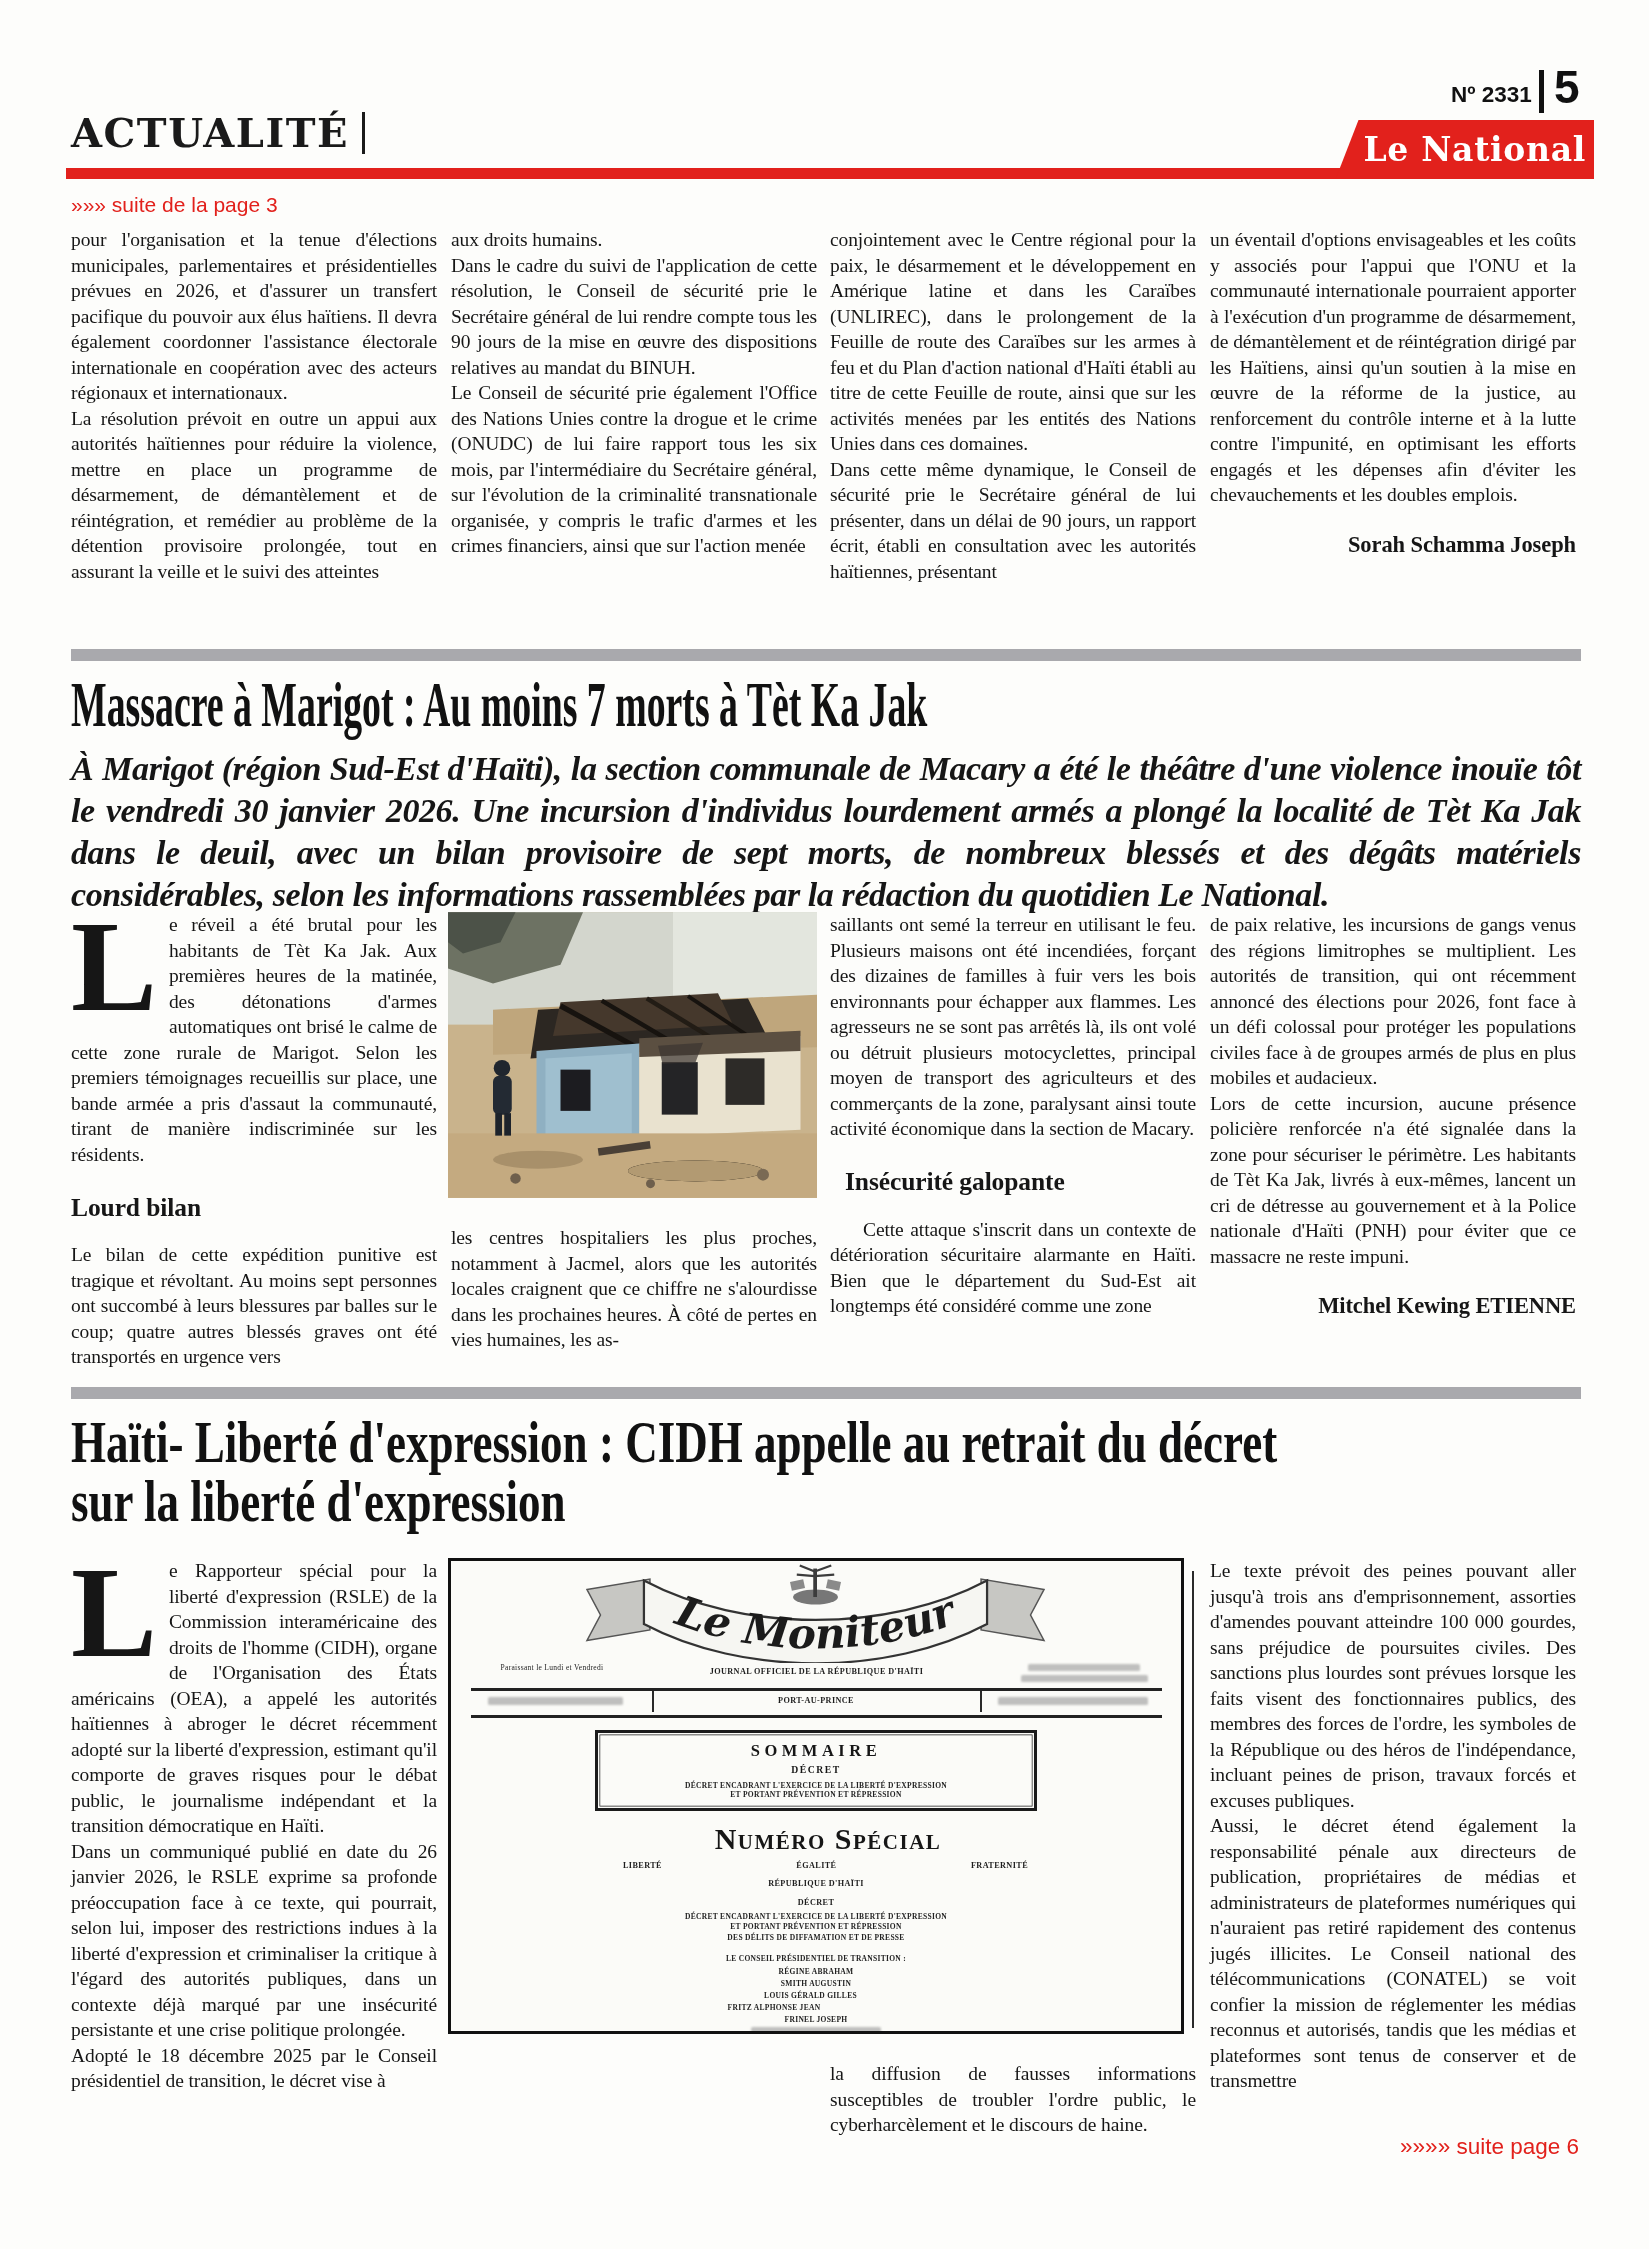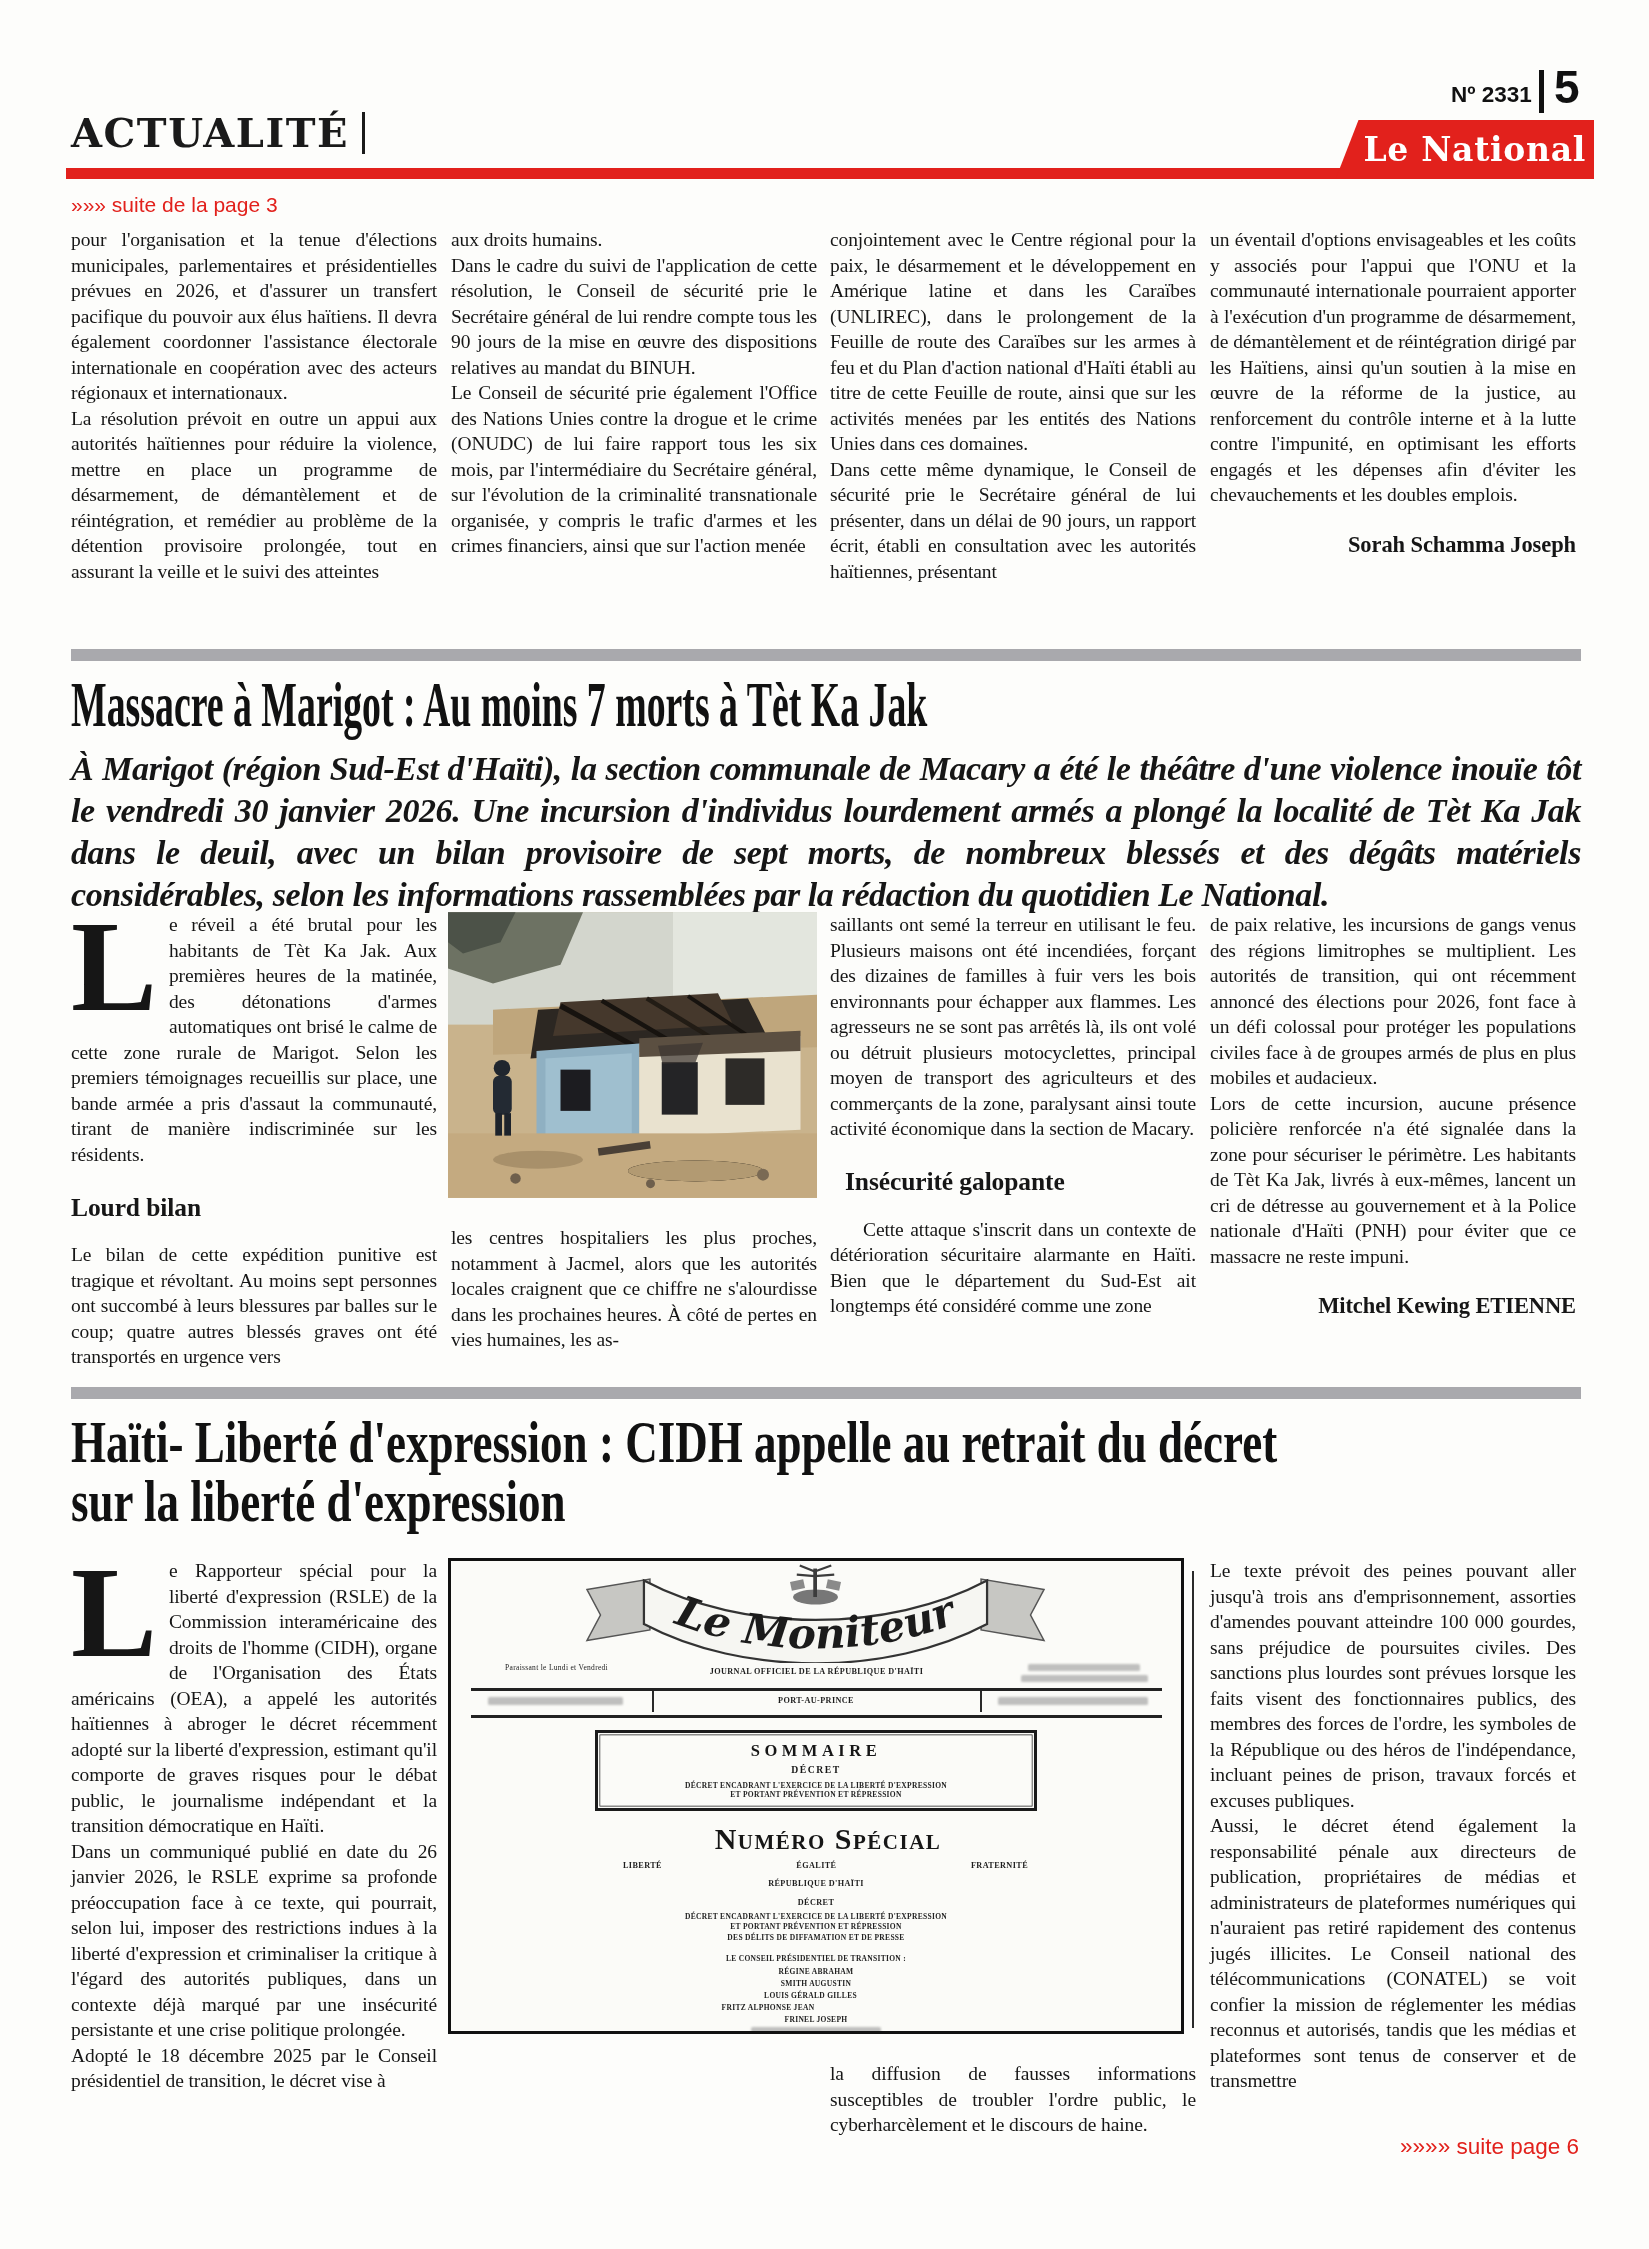--- a/index.html
+++ b/index.html
@@ -191,21 +191,21 @@
         <polygon points="622,34 538,20 538,88 622,102 604,68" fill="#c7c7c3" stroke="#555" stroke-width="2"></polygon>
 
         <path d="M88,22 C220,92 414,92 546,22 L546,80 C414,150 220,150 88,80 Z" fill="#f6f6f2" stroke="#333" stroke-width="3"></path>
         <path id="mtextpath" d="M100,66 C226,128 408,128 534,66" fill="none"></path>
         <text font-family="DejaVu Serif, serif" font-weight="bold" font-style="italic" font-size="56" fill="#1b1b1b">
           <textPath href="#mtextpath" startOffset="50%" text-anchor="middle">Le Moniteur</textPath>
         </text>
       </svg>
     </div>
 
-    <span class="abs m-tiny" style="left:45px;top:102px;width:112px;text-align:right;line-height:9.7px;font-weight:normal;">Paraissant le Lundi et Vendredi</span>
+    <span class="abs m-tiny" style="left:45px;top:102px;width:112px;text-align:center;line-height:9.7px;font-weight:normal;">Paraissant le Lundi et Vendredi</span>
     <div class="abs m-tiny2 m-center" style="left:178px;top:106px;width:375px;">JOURNAL OFFICIEL DE LA RÉPUBLIQUE D'HAÏTI</div>
     <div class="abs blurbar" style="left:577px;top:103px;width:112px;height:6.7px;"></div>
     <div class="abs blurbar" style="left:570px;top:114px;width:127px;height:6.7px;"></div>
 
     <div class="abs m-rule" style="left:19.5px;top:127px;width:691px;height:3px;"></div>
     <div class="abs blurbar" style="left:37px;top:136px;width:135px;height:7.5px;"></div>
     <div class="abs m-tiny2 m-center" style="left:215px;top:135px;width:300px;">PORT-AU-PRINCE</div>
     <div class="abs blurbar" style="left:547px;top:136px;width:150px;height:7.5px;"></div>
     <div class="abs vrule" style="left:201px;top:130px;width:1.5px;height:21px;"></div>
     <div class="abs vrule" style="left:529px;top:130px;width:1.5px;height:21px;"></div>
@@ -227,21 +227,21 @@
     </div>
     <div class="abs m-tiny2 m-center" style="left:0;top:318px;width:730px;">RÉPUBLIQUE D'HAÏTI</div>
     <div class="abs m-tiny2 m-center" style="left:0;top:337px;width:730px;">DÉCRET</div>
     <div class="abs m-tiny m-center" style="left:0;top:351px;width:730px;">DÉCRET ENCADRANT L'EXERCICE DE LA LIBERTÉ D'EXPRESSION</div>
     <div class="abs m-tiny m-center" style="left:0;top:361px;width:730px;">ET PORTANT PRÉVENTION ET RÉPRESSION</div>
     <div class="abs m-tiny m-center" style="left:0;top:372px;width:730px;">DES DÉLITS DE DIFFAMATION ET DE PRESSE</div>
     <div class="abs m-tiny m-center" style="left:0;top:393px;width:730px;">LE CONSEIL PRÉSIDENTIEL DE TRANSITION :</div>
     <div class="abs m-tiny m-center" style="left:0;top:406px;width:730px;">RÉGINE ABRAHAM</div>
     <div class="abs m-tiny m-center" style="left:0;top:418px;width:730px;">SMITH AUGUSTIN</div>
     <div class="abs m-tiny m-center" style="left:0;top:430px;width:719px;">LOUIS GÉRALD GILLES</div>
-    <div class="abs m-tiny m-center" style="left:0;top:442px;width:634px;">FRITZ ALPHONSE JEAN</div>
+    <div class="abs m-tiny m-center" style="left:6px;top:442px;width:634px;">FRITZ ALPHONSE JEAN</div>
     <div class="abs m-tiny m-center" style="left:0;top:454px;width:730px;">FRINEL JOSEPH</div>
     <div class="abs blurbar" style="left:300px;top:466px;width:130px;height:6px;"></div>
   </div>
 
 
   <div class="abs col bt" style="left:830px;top:2061px;">
     <p>la diffusion de fausses informations susceptibles de troubler l'ordre public, le cyberharcèlement et le discours de haine.</p>
   </div>
 
   <div class="abs vrule" style="left:1192px;top:1571px;width:2.2px;height:457px;"></div>

